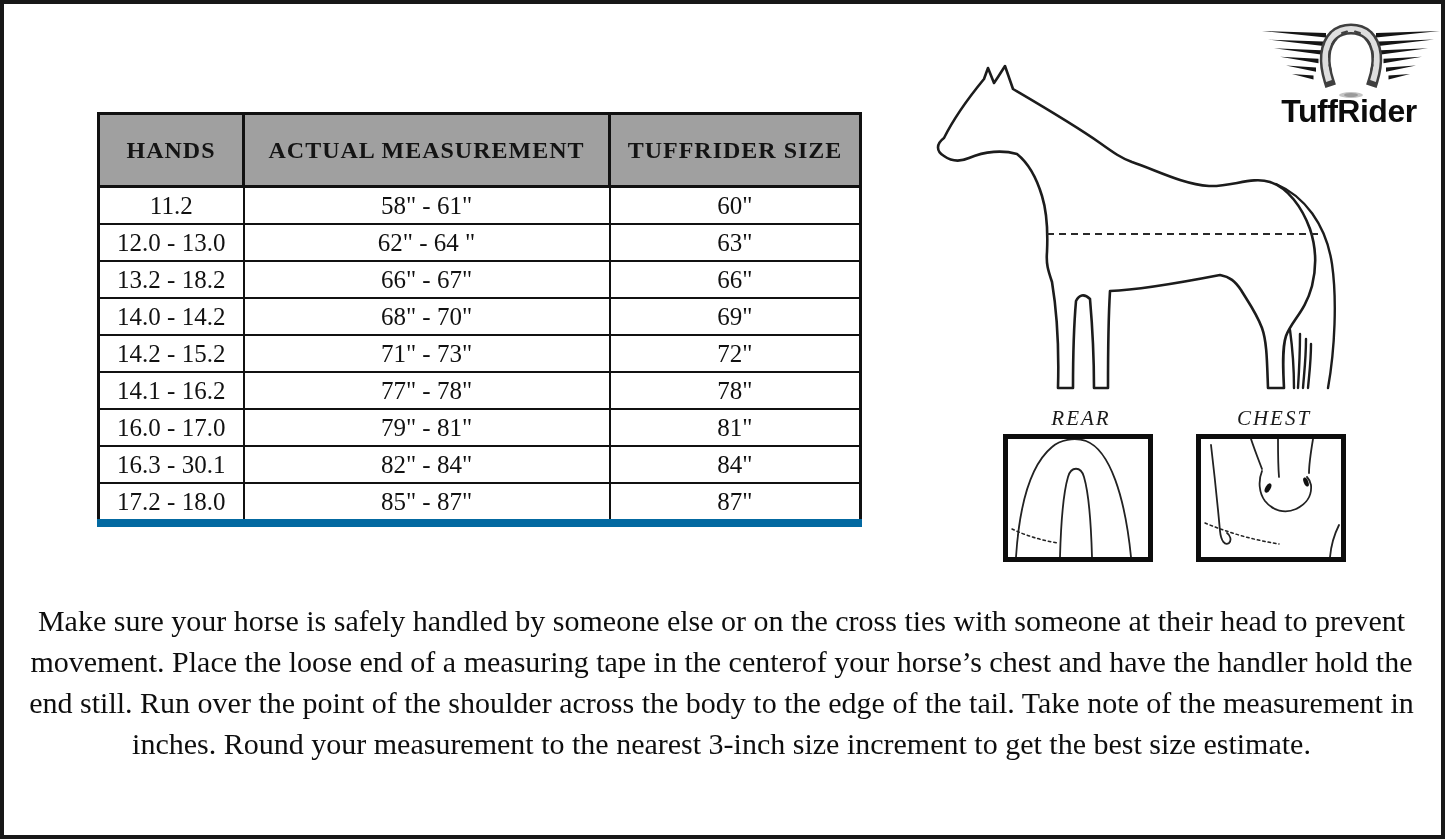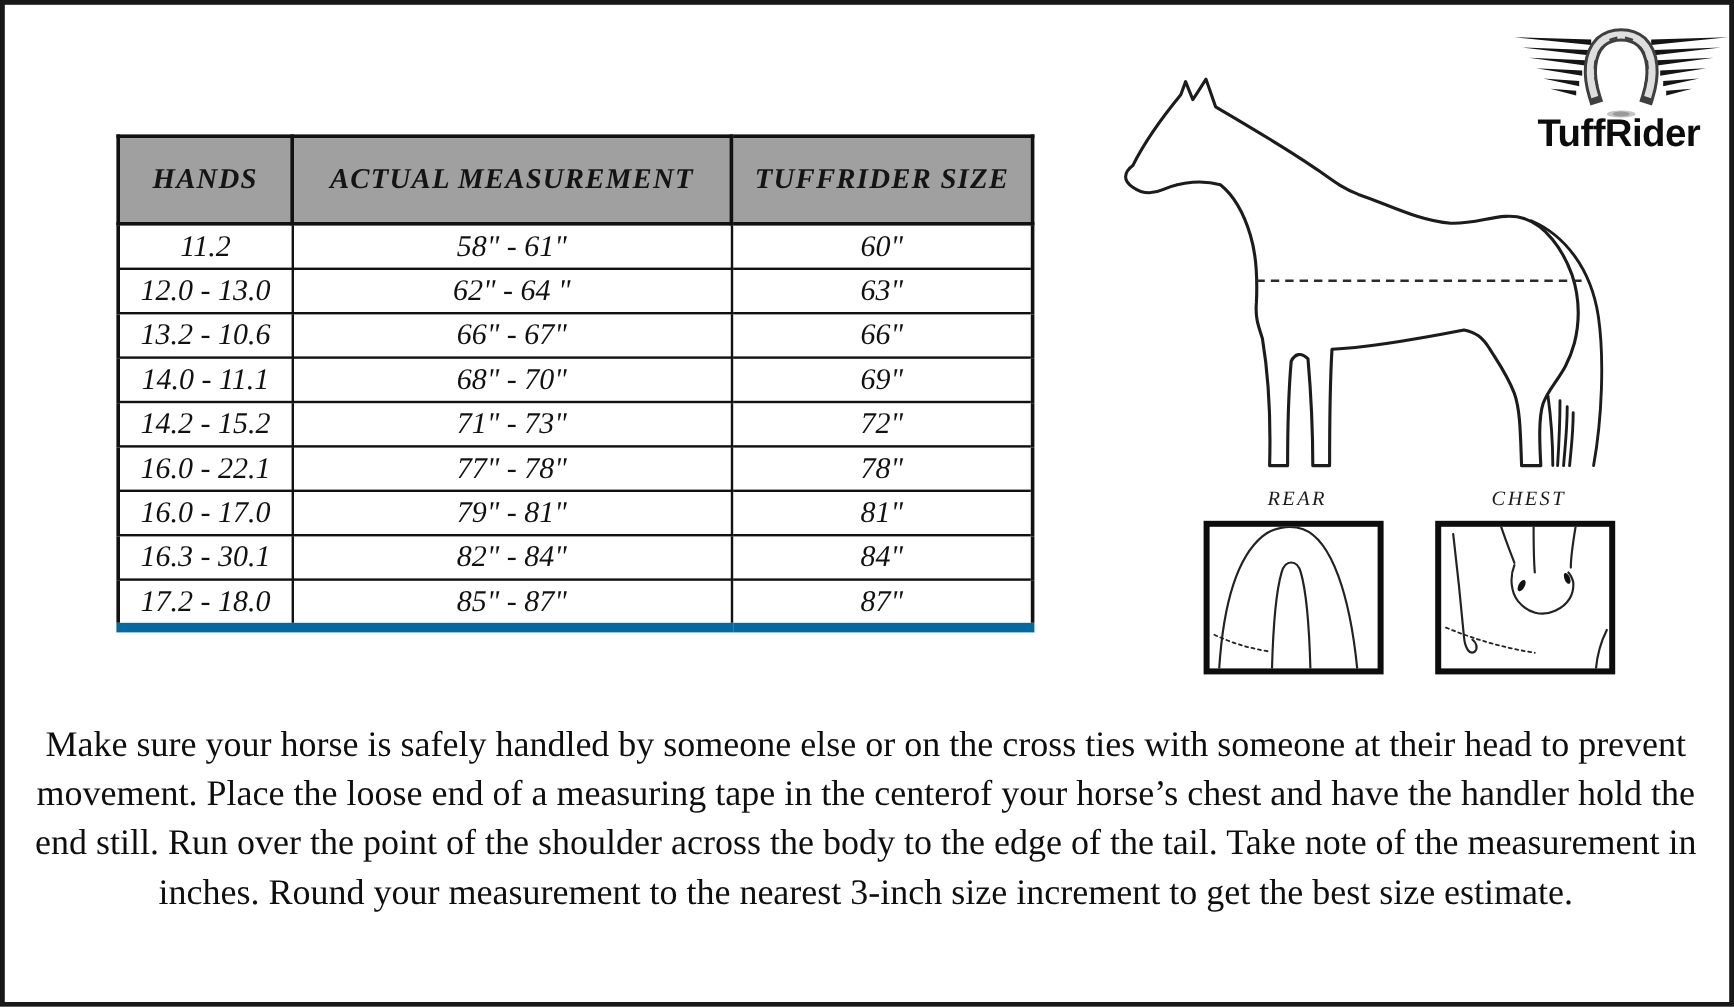--- a/index.html
+++ b/index.html
@@ -13,21 +13,20 @@
     font-family:"Liberation Serif", serif;
     color:#111;
   }
   
   .size-table{
     position:absolute;left:93px;top:108px;
     border-collapse:collapse;
     table-layout:fixed;
     width:762px;
     background:#fff;
-    font-style:italic;
   }
   .size-table th{
     background:#a0a0a0;
     border:3px solid #111;
     height:68px;
     font-size:24px;font-weight:bold;
     letter-spacing:1px;
     text-align:center;vertical-align:middle;
     color:#141414;
   }
@@ -41,21 +40,21 @@
   }
   .size-table tr td:first-child, .size-table th:first-child{border-left:3px solid #111;}
   .size-table tr td:last-child,  .size-table th:last-child {border-right:3px solid #111;}
   .size-table tr:last-child td{border-bottom:8px solid #0369a1;}
   
   .horse-svg{position:absolute;left:900px;top:40px;width:450px;height:360px;}
   .logo-svg{position:absolute;left:1252px;top:13px;width:190px;height:112px;}
   
   .panel-label{
     position:absolute;width:160px;text-align:center;
-    font-style:italic;font-size:17px;letter-spacing:2px;color:#1a1a1a;
+    font-style:italic;font-size:21px;letter-spacing:2px;color:#1a1a1a;
   }
   .view-box{
     position:absolute;width:150px;height:128px;
     border:5px solid #0d0d0d;box-sizing:border-box;background:#fff;
   }
   .view-box svg{display:block;width:140px;height:118px;}
   #rear-label{left:997px;top:402px;}
   #chest-label{left:1190px;top:402px;font-family:Liberation Serif, serif;}
   #rear-box{left:999px;top:430px;}
   #chest-box{left:1192px;top:430px;}
@@ -92,40 +91,40 @@
       <td>60"</td>
     </tr>
 
     <tr>
       <td>12.0 - 13.0</td>
       <td>62" - 64 "</td>
       <td>63"</td>
     </tr>
 
     <tr>
-      <td>13.2 - 10.6</td>
+      <td>13.2 - 18.2</td>
       <td>66" - 67"</td>
       <td>66"</td>
     </tr>
 
     <tr>
-      <td>14.0 - 11.1</td>
+      <td>14.0 - 14.2</td>
       <td>68" - 70"</td>
       <td>69"</td>
     </tr>
 
     <tr>
       <td>14.2 - 15.2</td>
       <td>71" - 73"</td>
       <td>72"</td>
     </tr>
 
 
     <tr>
-      <td>16.0 - 22.1</td>
+      <td>14.1 - 16.2</td>
       <td>77" - 78"</td>
       <td>78"</td>
     </tr>
 
     <tr>
       <td>16.0 - 17.0</td>
       <td>79" - 81"</td>
       <td>81"</td>
     </tr>
 

